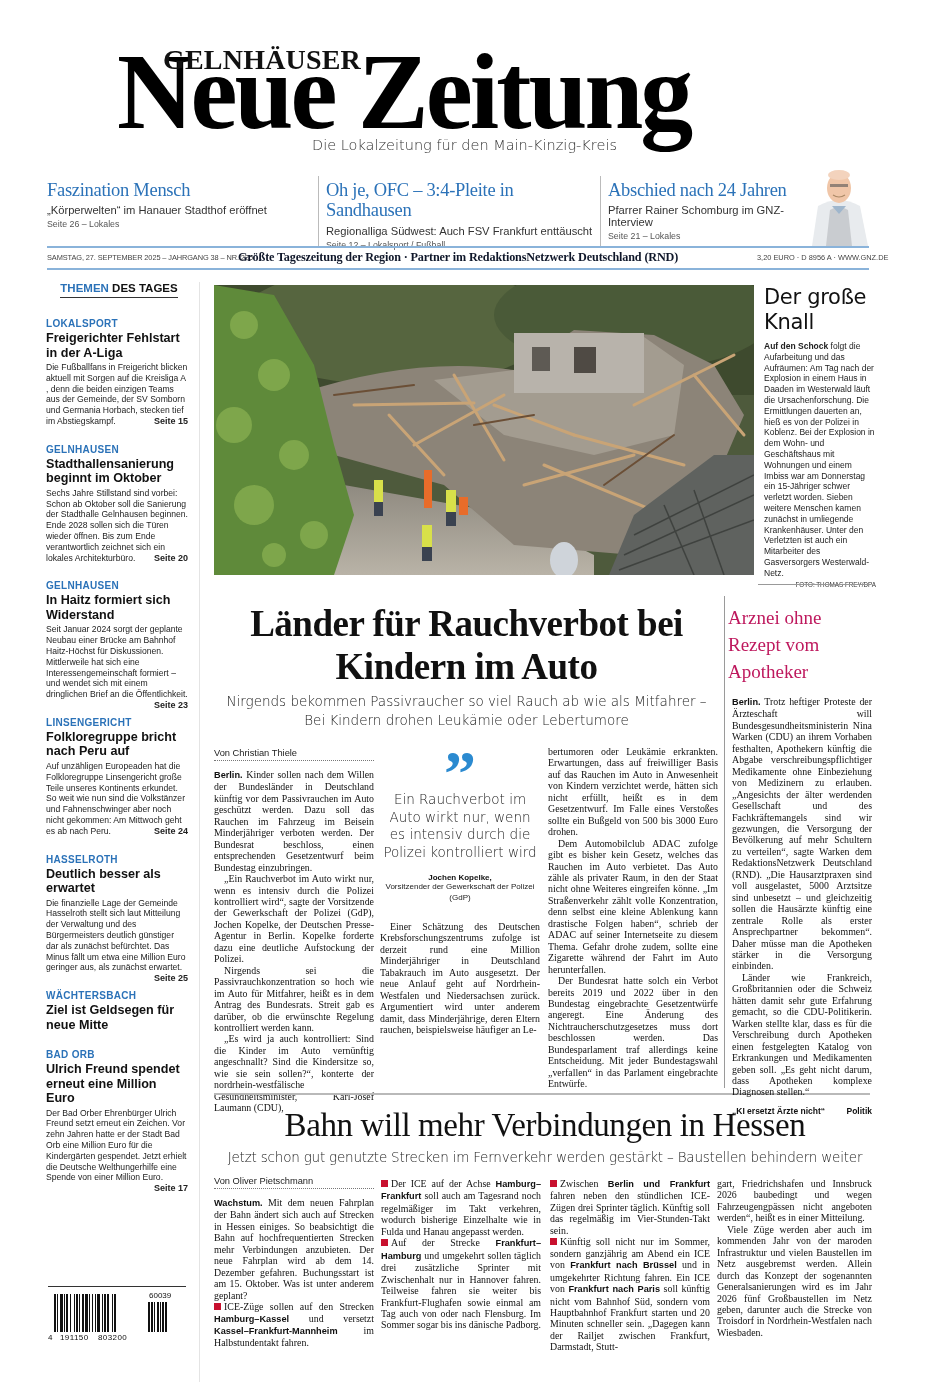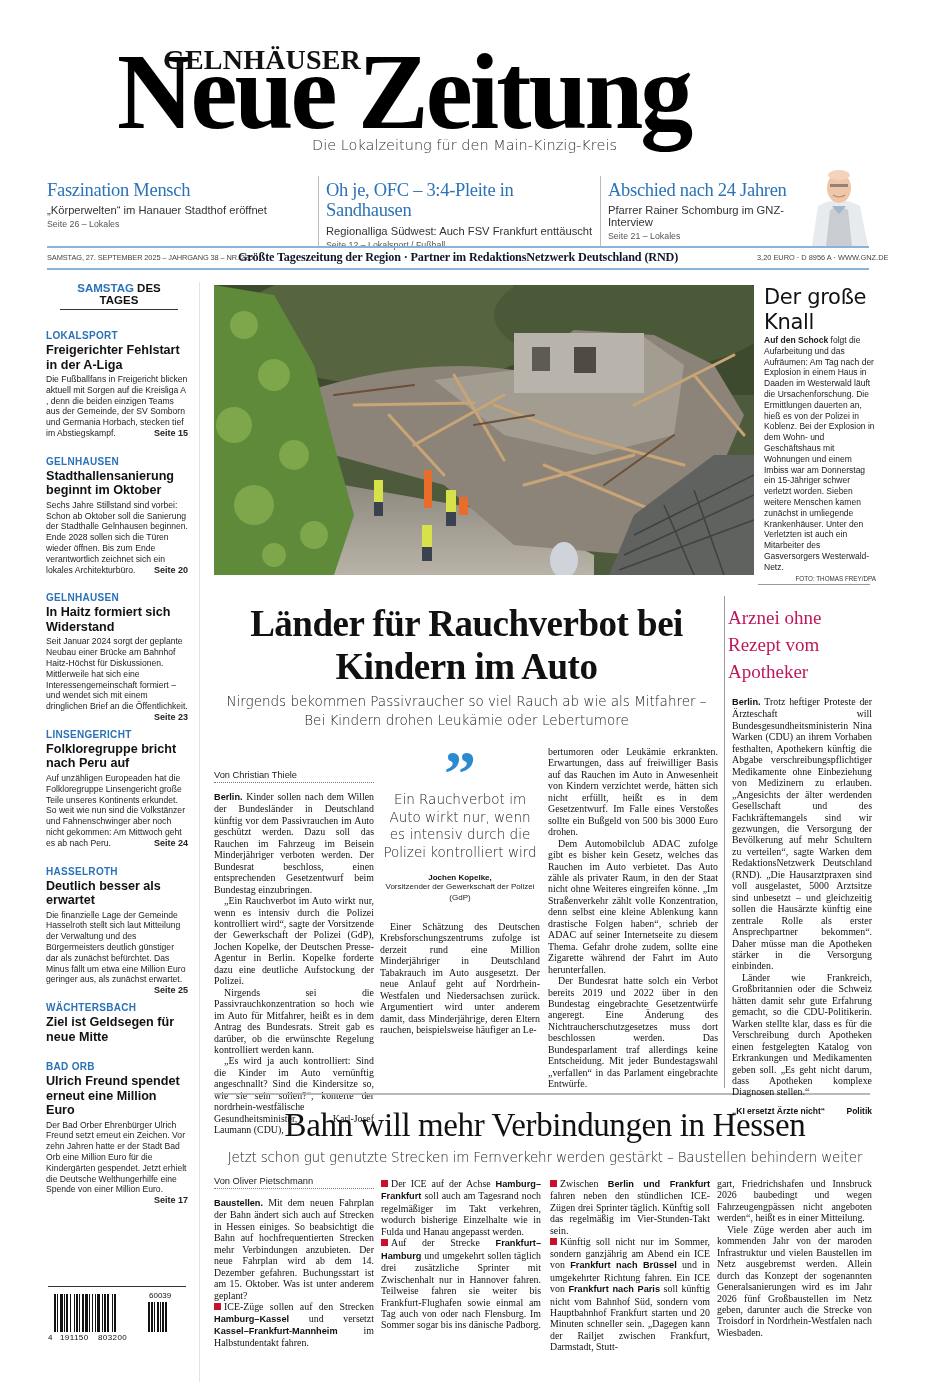--- a/index.html
+++ b/index.html
@@ -41,21 +41,21 @@
   
   .barcode { left: 48px; top: 1290px; width: 140px; height: 55px; }
   .barcode-rule { left: 48px; top: 1286px; width: 138px; height: 1px; background: #333; }
 
   
   .photo { left: 214px; top: 285px; width: 540px; height: 290px; overflow: hidden; }
 
   
   .knall { left: 764px; top: 285px; width: 112px; }
   .knall h2 { font-family: "DejaVu Sans", sans-serif; font-weight: normal; font-size: 21px; line-height: 25px; color: #111; letter-spacing: -0.3px; }
-  .knall .body { font-family: "Liberation Sans", sans-serif; font-size: 8.5px; line-height: 10.8px; color: #222; }
+  .knall .body { font-family: "Liberation Sans", sans-serif; font-size: 8.5px; line-height: 10.8px; color: #222; margin-top: 6px; }
   .knall .body b { font-weight: bold; }
   .knall .credit { font-family: "Liberation Sans", sans-serif; font-size: 6.3px; color: #333; text-align: right; margin-top: 2px; }
   .knall-rule { left: 758px; top: 584px; width: 112px; height: 1px; background: #999; }
 
   
   .main-title { left: 214px; top: 602px; width: 505px; text-align: center; font-family: "Liberation Serif", serif; font-weight: bold; font-size: 37px; line-height: 43px; color: #111; letter-spacing: -0.5px; }
   .main-sub { left: 214px; top: 692px; width: 505px; text-align: center; font-family: "DejaVu Sans", sans-serif; font-size: 13.5px; line-height: 19px; color: #222; font-weight: 300; }
   .byline { font-family: "Liberation Sans", sans-serif; font-size: 9.3px; color: #222; border-bottom: 1px dotted #777; padding-bottom: 2px; }
   .col { font-family: "Liberation Serif", serif; font-size: 9.9px; line-height: 11.45px; color: #111; text-align: justify; hyphens: auto; }
   .col p { text-indent: 10px; }
@@ -119,21 +119,21 @@
 </div>
 
 <div class="abs blue-rule" style="left:47px;top:246px;width:822px;"></div>
 <div class="abs dateline">SAMSTAG, 27. SEPTEMBER 2025 – JAHRGANG 38 – NR. 225</div>
 <div class="abs slogan">Größte Tageszeitung der Region · Partner im RedaktionsNetzwerk Deutschland (RND)</div>
 <div class="abs price">3,20 EURO · D 8956 A · WWW.GNZ.DE</div>
 <div class="abs blue-rule" style="left:47px;top:268px;width:822px;height:1.5px;"></div>
 
 <div class="abs sidebar">
   <div class="side-head">
-    <span class="blue">SAMSTAG</span>
+    <span class="blue">THEMEN</span>
     <span>DES TAGES</span>
   </div>
   <div class="side-item" style="margin-top:20px;">
     <div class="kicker">LOKALSPORT</div>
     <div class="title">Freigerichter Fehlstart in der A-Liga</div>
     <div class="body"><span>Die Fußballfans in Freigericht blicken aktuell mit Sorgen auf die Kreisliga A , denn die beiden einzigen Teams aus der Gemeinde, der SV Somborn und Germania Horbach, stecken tief im Abstiegskampf.</span><span class="page">Seite 15</span></div>
   </div>
   <div class="side-item">
     <div class="kicker">GELNHAUSEN</div>
     <div class="title">Stadthallensanierung beginnt im Oktober</div>
@@ -274,21 +274,21 @@
 <div class="abs knall">
   <h2>Der große Knall</h2>
   <div class="body"><b>Auf den Schock</b><span> folgt die Aufarbeitung und das Aufräumen: Am Tag nach der Explosion in einem Haus in Daaden im Westerwald läuft die Ursachenforschung. Die Ermittlungen dauerten an, hieß es von der Polizei in Koblenz. Bei der Explosion in dem Wohn- und Geschäftshaus mit Wohnungen und einem Imbiss war am Donnerstag ein 15-Jähriger schwer verletzt worden. Sieben weitere Menschen kamen zunächst in umliegende Krankenhäuser. Unter den Verletzten ist auch ein Mitarbeiter des Gasversorgers Westerwald-Netz.</span></div>
   <div class="credit">FOTO: THOMAS FREY/DPA</div>
 </div>
 <div class="abs knall-rule"></div>
 
 <div class="abs main-title">Länder für Rauchverbot bei Kindern im Auto</div>
 <div class="abs main-sub">Nirgends bekommen Passivraucher so viel Rauch ab wie als Mitfahrer – Bei Kindern drohen Leukämie oder Lebertumore</div>
 
-<div class="abs" style="left:214px;top:748px;width:160px;margin-top:22px;">
+<div class="abs" style="left:214px;top:748px;width:160px;">
   <div class="byline">Von Christian Thiele</div>
   <div class="col" style="margin-top:8px;">
     <p class="first"><b class="sans">Berlin.</b><span> Kinder sollen nach dem Willen der Bundesländer in Deutschland künftig vor dem Passivrauchen im Auto geschützt werden. Dazu soll das Rauchen im Fahrzeug im Beisein Minderjähriger verboten werden. Der Bundesrat beschloss, einen entsprechenden Gesetzentwurf beim Bundestag einzubringen.</span></p>
     <p>„Ein Rauchverbot im Auto wirkt nur, wenn es intensiv durch die Polizei kontrolliert wird“, sagte der Vorsitzende der Gewerkschaft der Polizei (GdP), Jochen Kopelke, der Deutschen Presse-Agentur in Berlin. Kopelke forderte dazu eine deutliche Aufstockung der Polizei.</p>
     <p>Nirgends sei die Passivrauchkonzentration so hoch wie im Auto für Mitfahrer, heißt es in dem Antrag des Bundesrats. Streit gab es darüber, ob die erwünschte Regelung kontrolliert werden kann.</p>
     <p>„Es wird ja auch kontrolliert: Sind die Kinder im Auto vernünftig angeschnallt? Sind die Kindersitze so, wie sie sein sollen?“, konterte der nordrhein-westfälische Gesundheitsminister, Karl-Josef Laumann (CDU),</p>
   </div>
 </div>
 
 <div class="abs quote-box">
@@ -320,21 +320,21 @@
     <span class="arznei-foot">Politik</span>
   </div>
 </div>
 
 <div class="abs bahn-title">Bahn will mehr Verbindungen in Hessen</div>
 <div class="abs bahn-sub">Jetzt schon gut genutzte Strecken im Fernverkehr werden gestärkt – Baustellen behindern weiter</div>
 
 <div class="abs" style="left:214px;top:1176px;width:160px;">
   <div class="byline">Von Oliver Pietschmann</div>
   <div class="col" style="margin-top:8px;">
-    <p class="first"><b class="sans">Baustellen.</b><span> Mit dem neuen Fahrplan der Bahn ändert sich auch auf Strecken in Hessen einiges. So beabsichtigt die Bahn auf hochfrequentierten Strecken mehr Verbindungen anzubieten. Der neue Fahrplan wird ab dem 14. Dezember gefahren. Buchungsstart ist am 15. Oktober. Was ist unter anderem geplant?</span></p>
+    <p class="first"><b class="sans">Wachstum.</b><span> Mit dem neuen Fahrplan der Bahn ändert sich auch auf Strecken in Hessen einiges. So beabsichtigt die Bahn auf hochfrequentierten Strecken mehr Verbindungen anzubieten. Der neue Fahrplan wird ab dem 14. Dezember gefahren. Buchungsstart ist am 15. Oktober. Was ist unter anderem geplant?</span></p>
     <p class="first"><span class="bullet"></span><span>ICE-Züge sollen auf den Strecken </span><b class="sans">Hamburg–Kassel</b><span> und versetzt </span><b class="sans">Kassel–Frankfurt-Mannheim</b><span> im Halbstundentakt fahren.</span></p>
   </div>
 </div>
 
 <div class="abs col" style="left:381px;top:1178px;width:160px;">
   <p class="first"><span class="bullet"></span><span>Der ICE auf der Achse </span><b class="sans">Hamburg–Frankfurt</b><span> soll auch am Tagesrand noch regelmäßiger im Takt verkehren, wodurch bisherige Einzelhalte wie in Fulda und Hanau angepasst werden.</span></p>
   <p class="first"><span class="bullet"></span><span>Auf der Strecke </span><b class="sans">Frankfurt–Hamburg</b><span> und umgekehrt sollen täglich drei zusätzliche Sprinter mit Zwischenhalt nur in Hannover fahren. Teilweise fahren sie weiter bis Frankfurt-Flughafen sowie einmal am Tag auch von oder nach Flensburg. Im Sommer sogar bis ins dänische Padborg.</span></p>
 </div>
 
 <div class="abs col" style="left:550px;top:1178px;width:160px;">

